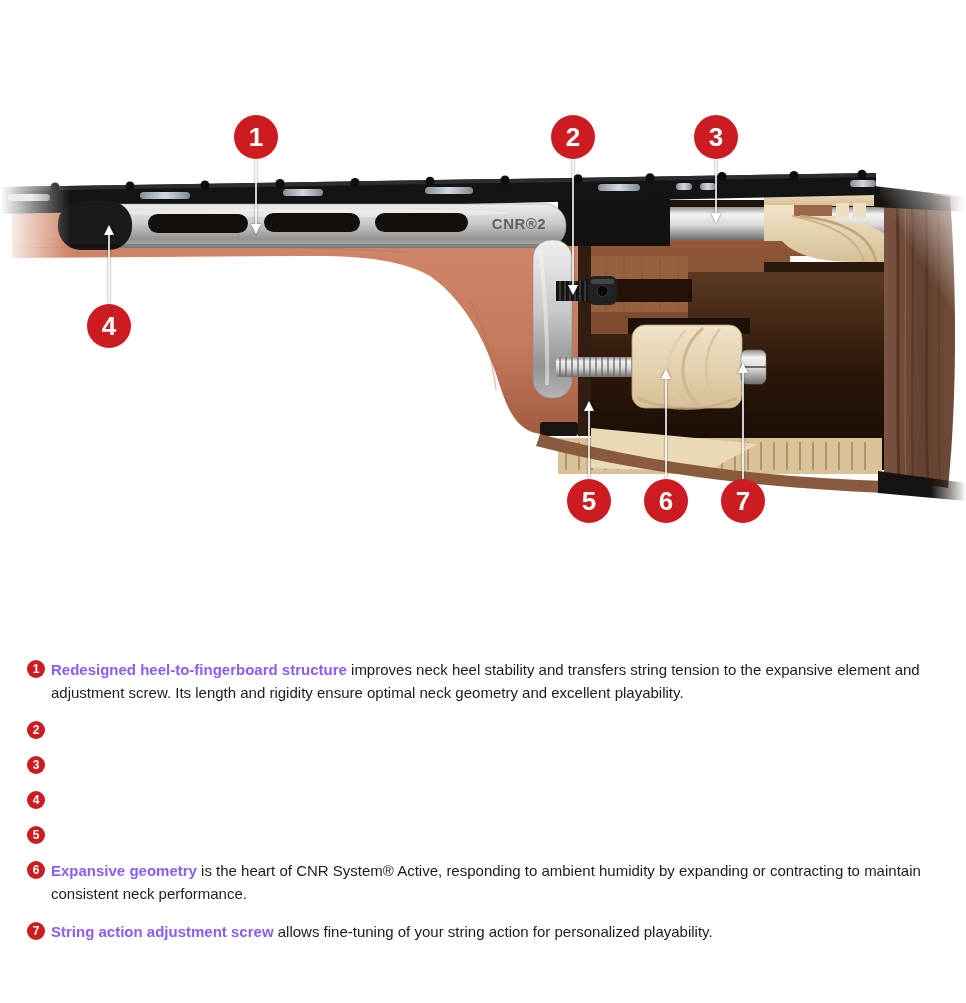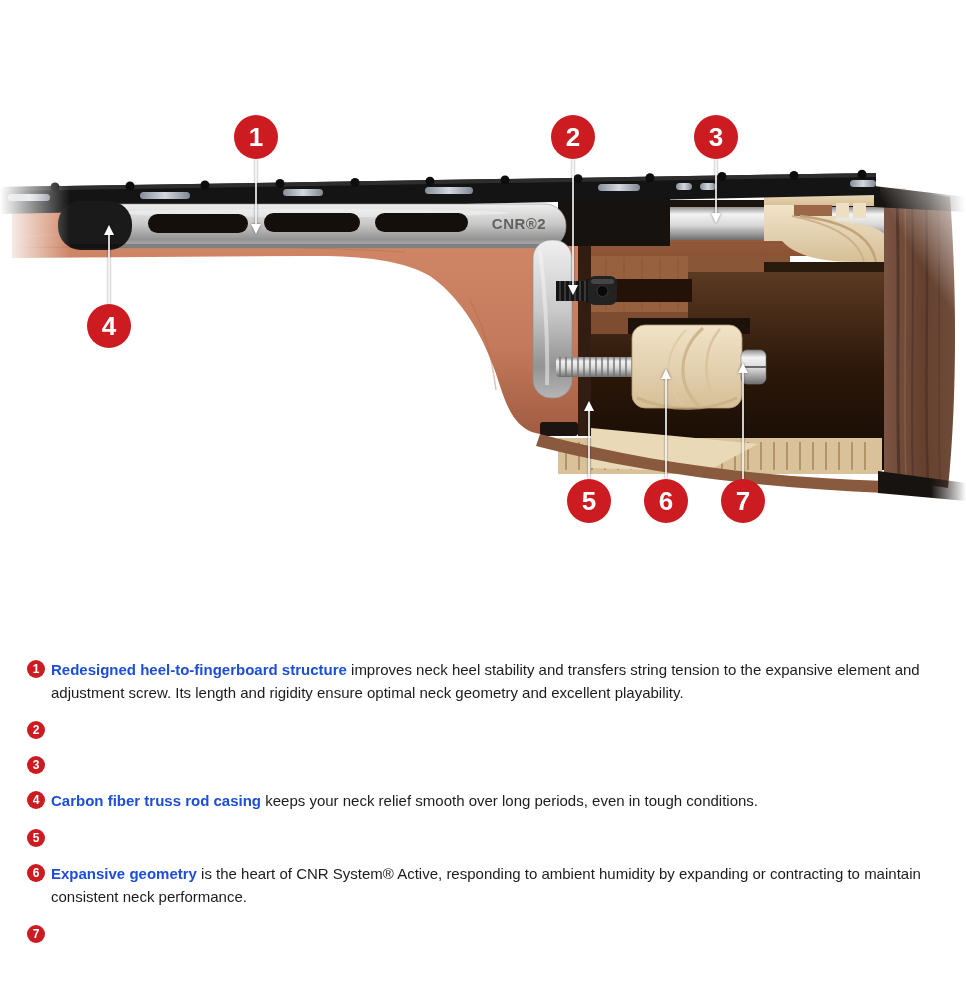--- a/index.html
+++ b/index.html
@@ -12,21 +12,21 @@
            display:flex;align-items:center;justify-content:center;line-height:1;
            user-select:none;}
   .legend{margin-top:38px;padding:0 30px 0 27px;}
   .legend-item{display:flex;align-items:flex-start;margin-bottom:15px;
                font-size:15px;line-height:23px;}
   .legend-item .badge{flex:none;width:18px;height:18px;border-radius:50%;
                background:var(--red,#cc1b21);color:#fff;font-size:12px;font-weight:bold;
                display:flex;align-items:center;justify-content:center;
                margin:2px 6px 0 0;line-height:1;}
   .legend-item p{margin:0;}
-  .legend-item strong{font-weight:700;color:#1d4ed8;}
+  .legend-item strong{font-weight:700;color:#8b5cf6;}
   .legend-item .rest{white-space:pre-line;}
 </style>
 </head>
 <body>
 
 <div class="stage">
   <svg width="966" height="620" viewBox="0 0 966 620">
     <defs>
       <linearGradient id="gSilver" x1="0" y1="0" x2="0" y2="1">
         <stop offset="0" stop-color="#efefef"></stop>
@@ -246,28 +246,28 @@
   <div class="legend-item">
     <span class="badge">2</span>
   </div>
 
   <div class="legend-item">
     <span class="badge">3</span>
   </div>
 
   <div class="legend-item">
     <span class="badge">4</span>
-    <p><strong>Carbon fiber truss rod casing</strong><span class="rest"> keeps your neck relief smooth over long periods, even in tough conditions.</span></p>
   </div>
 
   <div class="legend-item">
     <span class="badge">5</span>
   </div>
 
   <div class="legend-item">
     <span class="badge">6</span>
     <p><strong>Expansive geometry</strong><span class="rest"> is the heart of CNR System® Active, responding to ambient humidity by expanding or contracting to maintain consistent neck performance.</span></p>
   </div>
 
   <div class="legend-item">
     <span class="badge">7</span>
+    <p><strong>String action adjustment screw</strong><span class="rest"> allows fine-tuning of your string action for personalized playability.</span></p>
   </div>
 </div>
 
 </body></html>

